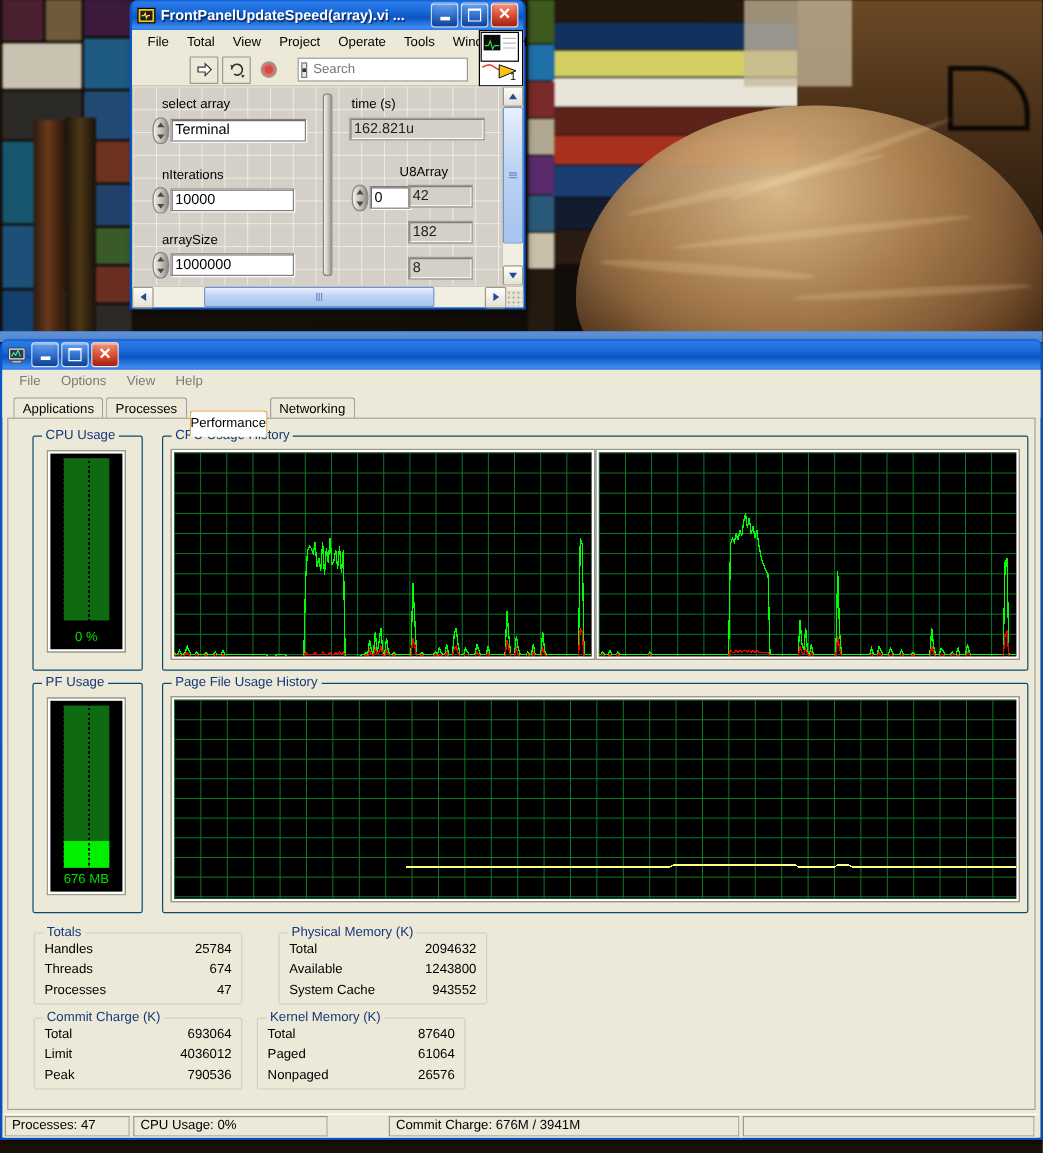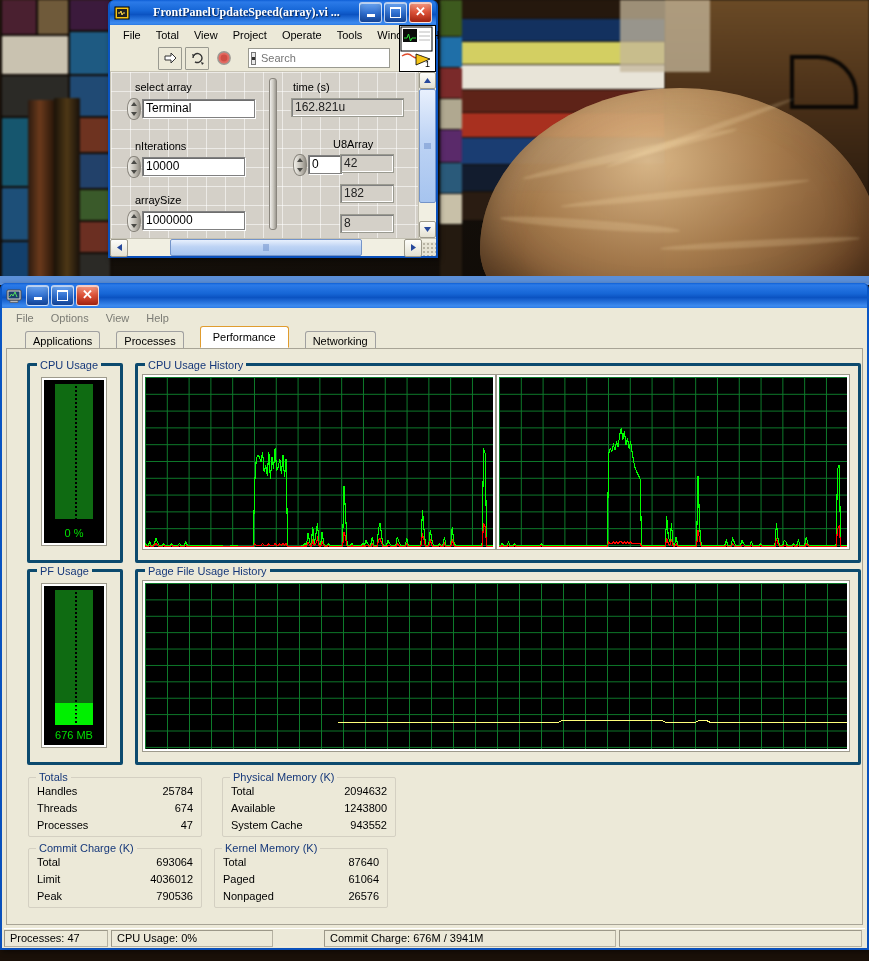--- a/index.html
+++ b/index.html
@@ -41,22 +41,21 @@
     background:linear-gradient(180deg,#0e5fd6 0%,#2b7ae8 8%, #1666d6 42%, #0b53c2 58%, #3d8bf0 92%, #2a79e4 100%);
     border-radius:5px 5px 0 0;
     padding:0 2px 0 4px;
     position:relative;
   }
   .xp-title-icon{width:16px;height:16px;margin-right:4px;flex:0 0 auto;position:relative;}
   .xp-title-text{
     color:#fff;font-weight:bold;font-size:12px;
     text-shadow:1px 1px 1px rgba(0,0,0,.55);
     white-space:nowrap;overflow:hidden;flex:1 1 auto;
-    font-family:Liberation Serif, serif;
-    text-align:center;
+    font-family:Liberation Sans, sans-serif;
   }
   .xp-btns{display:flex;gap:2px;align-items:center;flex:0 0 auto;padding-right:2px;}
   .xp-btn{
     width:21px;height:19px;border-radius:3px;
     border:1px solid rgba(255,255,255,.7);
     display:flex;align-items:center;justify-content:center;
     color:#fff;font-size:11px;font-weight:bold;line-height:1;
     box-shadow:inset 0 1px 0 rgba(255,255,255,.55), inset 0 -4px 6px rgba(0,0,0,.18);
     cursor:default;
   }
@@ -164,31 +163,31 @@
   #tm-body{background:#ece9d8;padding:0;}
   #tm-menubar{height:20px;display:flex;align-items:center;background:#ece9d8;padding-left:6px;}
   #tm-menubar .mi{padding:1px 9px 1px 8px;font-size:11px;color:#7b7b74;}
   #tm-tabstrip{
     height:20px;display:flex;align-items:flex-end;background:#ece9d8;
     padding-left:9px;position:relative;
   }
   .tm-tab{
     height:17px;padding:0 7px;display:flex;align-items:center;font-size:11px;color:#000;
     background:#ece9d8;border:1px solid #a0a0a0;border-bottom:none;
-    border-radius:3px 3px 0 0;margin-right:2px;position:relative;top:1px;margin-left:14px;
+    border-radius:3px 3px 0 0;margin-right:2px;position:relative;top:1px;
   }
   .tm-tab.active{
     height:20px;background:#fff;border:1px solid #e09c2e;border-bottom:1px solid #fff;
-    top:0;z-index:3;padding:0 12px;
+    top:16px;z-index:3;padding:0 0;
   }
   #tm-content{
     background:#ece9d8;border:1px solid #a8a496;border-top-color:#a8a496;
     margin:0 4px 0 4px;padding:0;position:relative;height:575px;
   }
-  .gbox{position:absolute;border:3px solid #0c4a6e;border-radius:2px;background:transparent;}
+  .gbox{position:absolute;border:1px solid #0c4a6e;border-radius:2px;background:transparent;}
   .gbox>.gtitle{
     position:absolute;top:-7px;left:7px;background:#ece9d8;padding:0 3px;
     font-size:11px;color:#16387a;white-space:nowrap;
   }
   .meter{
     position:absolute;background:#000;
     border:2px solid #fff;box-shadow:0 0 0 1px #9d9a8c;
   }
   .meter-fillwrap{position:absolute;left:50%;transform:translateX(-50%);}
   .meter-bars{
@@ -559,21 +558,21 @@
               <span class="k">Threads</span>
               <span class="v">674</span>
             </div>
             <div class="stat-row">
               <span class="k">Processes</span>
               <span class="v">47</span>
             </div>
           </div>
         </div>
 
-        <div class="stat-box" style="left:215px;top:428px;width:172px;height:58px;">
+        <div class="stat-box" style="left:225px;top:428px;width:172px;height:58px;">
           <span class="gtitle">Physical Memory (K)</span>
           <div style="padding-top:5px;">
             <div class="stat-row">
               <span class="k">Total</span>
               <span class="v">2094632</span>
             </div>
             <div class="stat-row">
               <span class="k">Available</span>
               <span class="v">1243800</span>
             </div>

